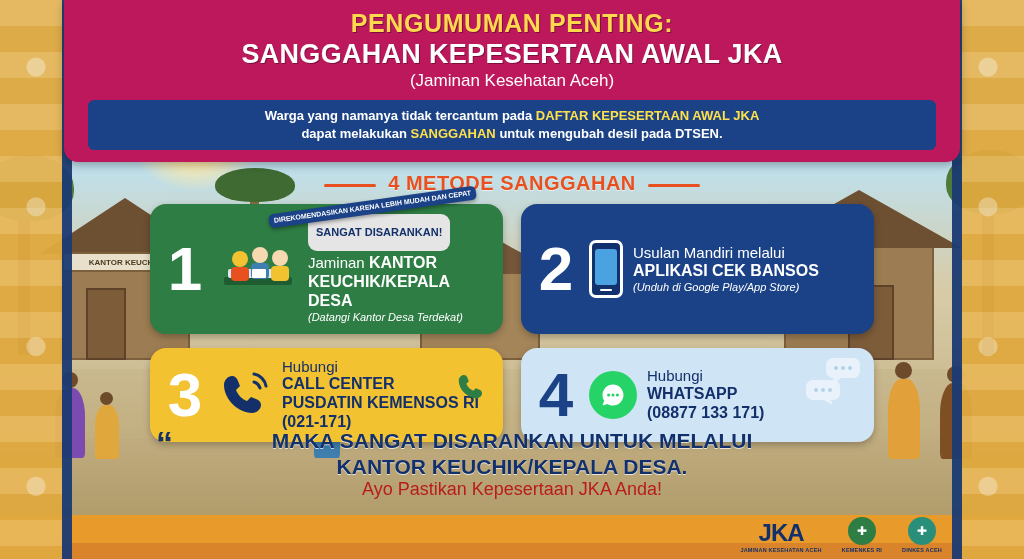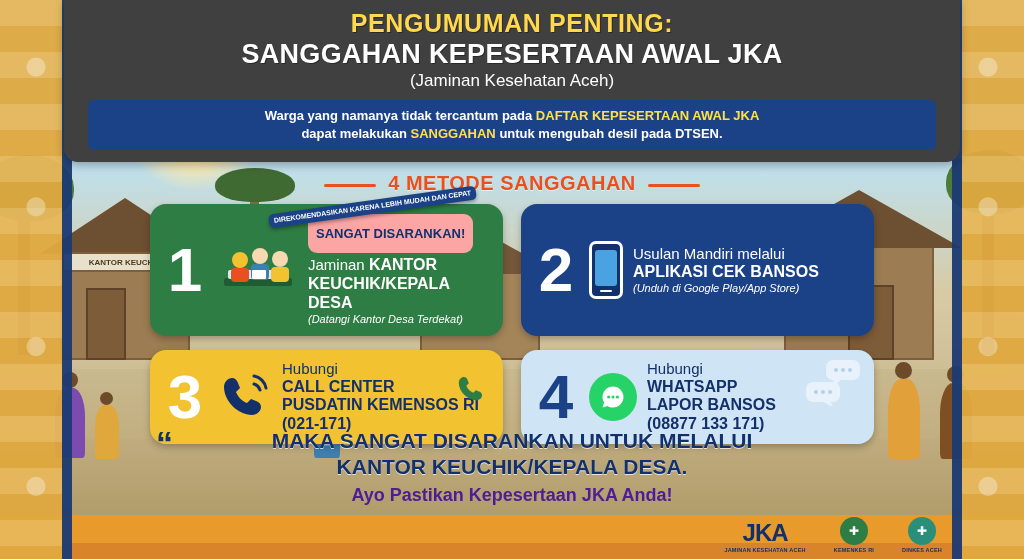--- a/index.html
+++ b/index.html
@@ -67,21 +67,21 @@
     background: #e89a2a;
   }
   .bottom-band-dark {
     position: absolute; left: 0; right: 0; bottom: 0; height: 16px;
     background: #d9832a;
   }
 
   
   .header {
     position: absolute; left: 64px; right: 64px; top: 0;
-    background: #404040;
+    background: #be185d;
     border-bottom-left-radius: 14px; border-bottom-right-radius: 14px;
     padding: 9px 24px 12px;
     text-align: center;
     box-shadow: 0 3px 10px rgba(0,0,0,.3);
   }
   .hdr-line1 {
     color: #ffd84d; font-weight: bold; font-size: 25px; letter-spacing: .6px;
     text-shadow: 1px 1px 0 rgba(0,0,0,.35);
   }
   .hdr-line2 {
@@ -139,21 +139,21 @@
   .icon-box { flex: 0 0 auto; display: flex; align-items: center; justify-content: center; }
 
   .card-text { flex: 1 1 auto; line-height: 1.18; }
   .card-1 .card-text, .card-2 .card-text { color: #ffffff; }
   .card-3 .card-text, .card-4 .card-text { color: #13306b; }
   .t-reg { font-size: 15px; }
   .t-bold { font-size: 16px; font-weight: bold; }
   .t-tiny { font-size: 11px; font-style: italic; }
 
   .badge-reco {
-    display: inline-block; background: #fca5a5; color: #13306b; font-size: 13px; font-weight: bold;
+    display: inline-block; background: #e5e5e5; color: #13306b; font-size: 11px; font-weight: bold;
     border-radius: 9px; padding: 12px 8px; margin-bottom: 3px;
   }
   .stamp {
     position: absolute; top: -4px; left: 118px;
     background: #1b4287; color: #ffffff; font-size: 7px; font-weight: bold;
     border-radius: 5px; padding: 3px 5px; text-align: center; line-height: 1.15;
     transform: rotate(-8deg); box-shadow: 0 2px 4px rgba(0,0,0,.35);
   }
   .phone {
     width: 34px; height: 58px; border: 3px solid #ffffff; border-radius: 7px;
@@ -178,26 +178,26 @@
     position: absolute; left: 150px; right: 150px; top: 428px; text-align: center;
   }
   .fm-line {
     color: #12306b; font-weight: bold; font-size: 21px; line-height: 1.22;
     text-shadow: 0 1px 0 rgba(255,255,255,.7);
   }
   .fm-quote {
     position: absolute; left: 6px; top: -4px; color: #12306b; font-size: 34px; font-weight: bold;
   }
   .fm-last {
-    margin-top: 6px; color: #4c1d95; font-weight: bold; font-size: 18px;
+    color: #b91c1c; font-weight: normal; font-size: 18px;
   }
 
   
   .logos {
-    position: absolute; right: 82px; bottom: 6px; display: flex; align-items: flex-end; gap: 28px;
+    position: absolute; right: 82px; bottom: 6px; display: flex; align-items: flex-end; gap: 20px;
   }
   .logo { text-align: center; color: #12306b; }
   .logo-jka-mark {
     font-size: 24px; font-weight: bold; color: #12306b; letter-spacing: -1px; line-height: 1;
   }
   .logo-cap { font-size: 5.5px; font-weight: bold; margin-top: 2px; letter-spacing: .2px; }
   .logo-round {
     width: 28px; height: 28px; border-radius: 50%; margin: 0 auto;
     display: flex; align-items: center; justify-content: center; font-size: 12px; color: #fff;
   }
@@ -364,21 +364,20 @@
           <path d="M16 4C9.4 4 4 9.4 4 16c0 2.3.7 4.5 1.9 6.4L4 28l5.8-1.8C11.6 27.3 13.7 28 16 28c6.6 0 12-5.4 12-12S22.6 4 16 4z" fill="#ffffff"></path>
           <circle cx="11" cy="16" r="1.8" fill="#25d366"></circle>
           <circle cx="16" cy="16" r="1.8" fill="#25d366"></circle>
           <circle cx="21" cy="16" r="1.8" fill="#25d366"></circle>
         </svg>
       </div>
     </div>
     <div class="card-text">
       <div class="t-reg">Hubungi</div>
       <div class="t-bold">WHATSAPP</div>
-      <div class="t-bold">LAPOR BANSOS</div>
       <div class="t-bold">(08877 133 171)</div>
     </div>
     <div class="chat-bubbles">
       <svg width="60" height="48" viewBox="0 0 60 48">
         <rect x="22" y="2" width="34" height="20" rx="7" fill="#ffffff"></rect>
         <polygon points="30,21 28,29 38,21" fill="#ffffff"></polygon>
         <rect x="2" y="24" width="34" height="20" rx="7" fill="#ffffff"></rect>
         <polygon points="26,43 30,50 18,43" fill="#ffffff"></polygon>
         <circle cx="32" cy="12" r="2" fill="#9fc4e0"></circle>
           <circle cx="39" cy="12" r="2" fill="#9fc4e0"></circle>

